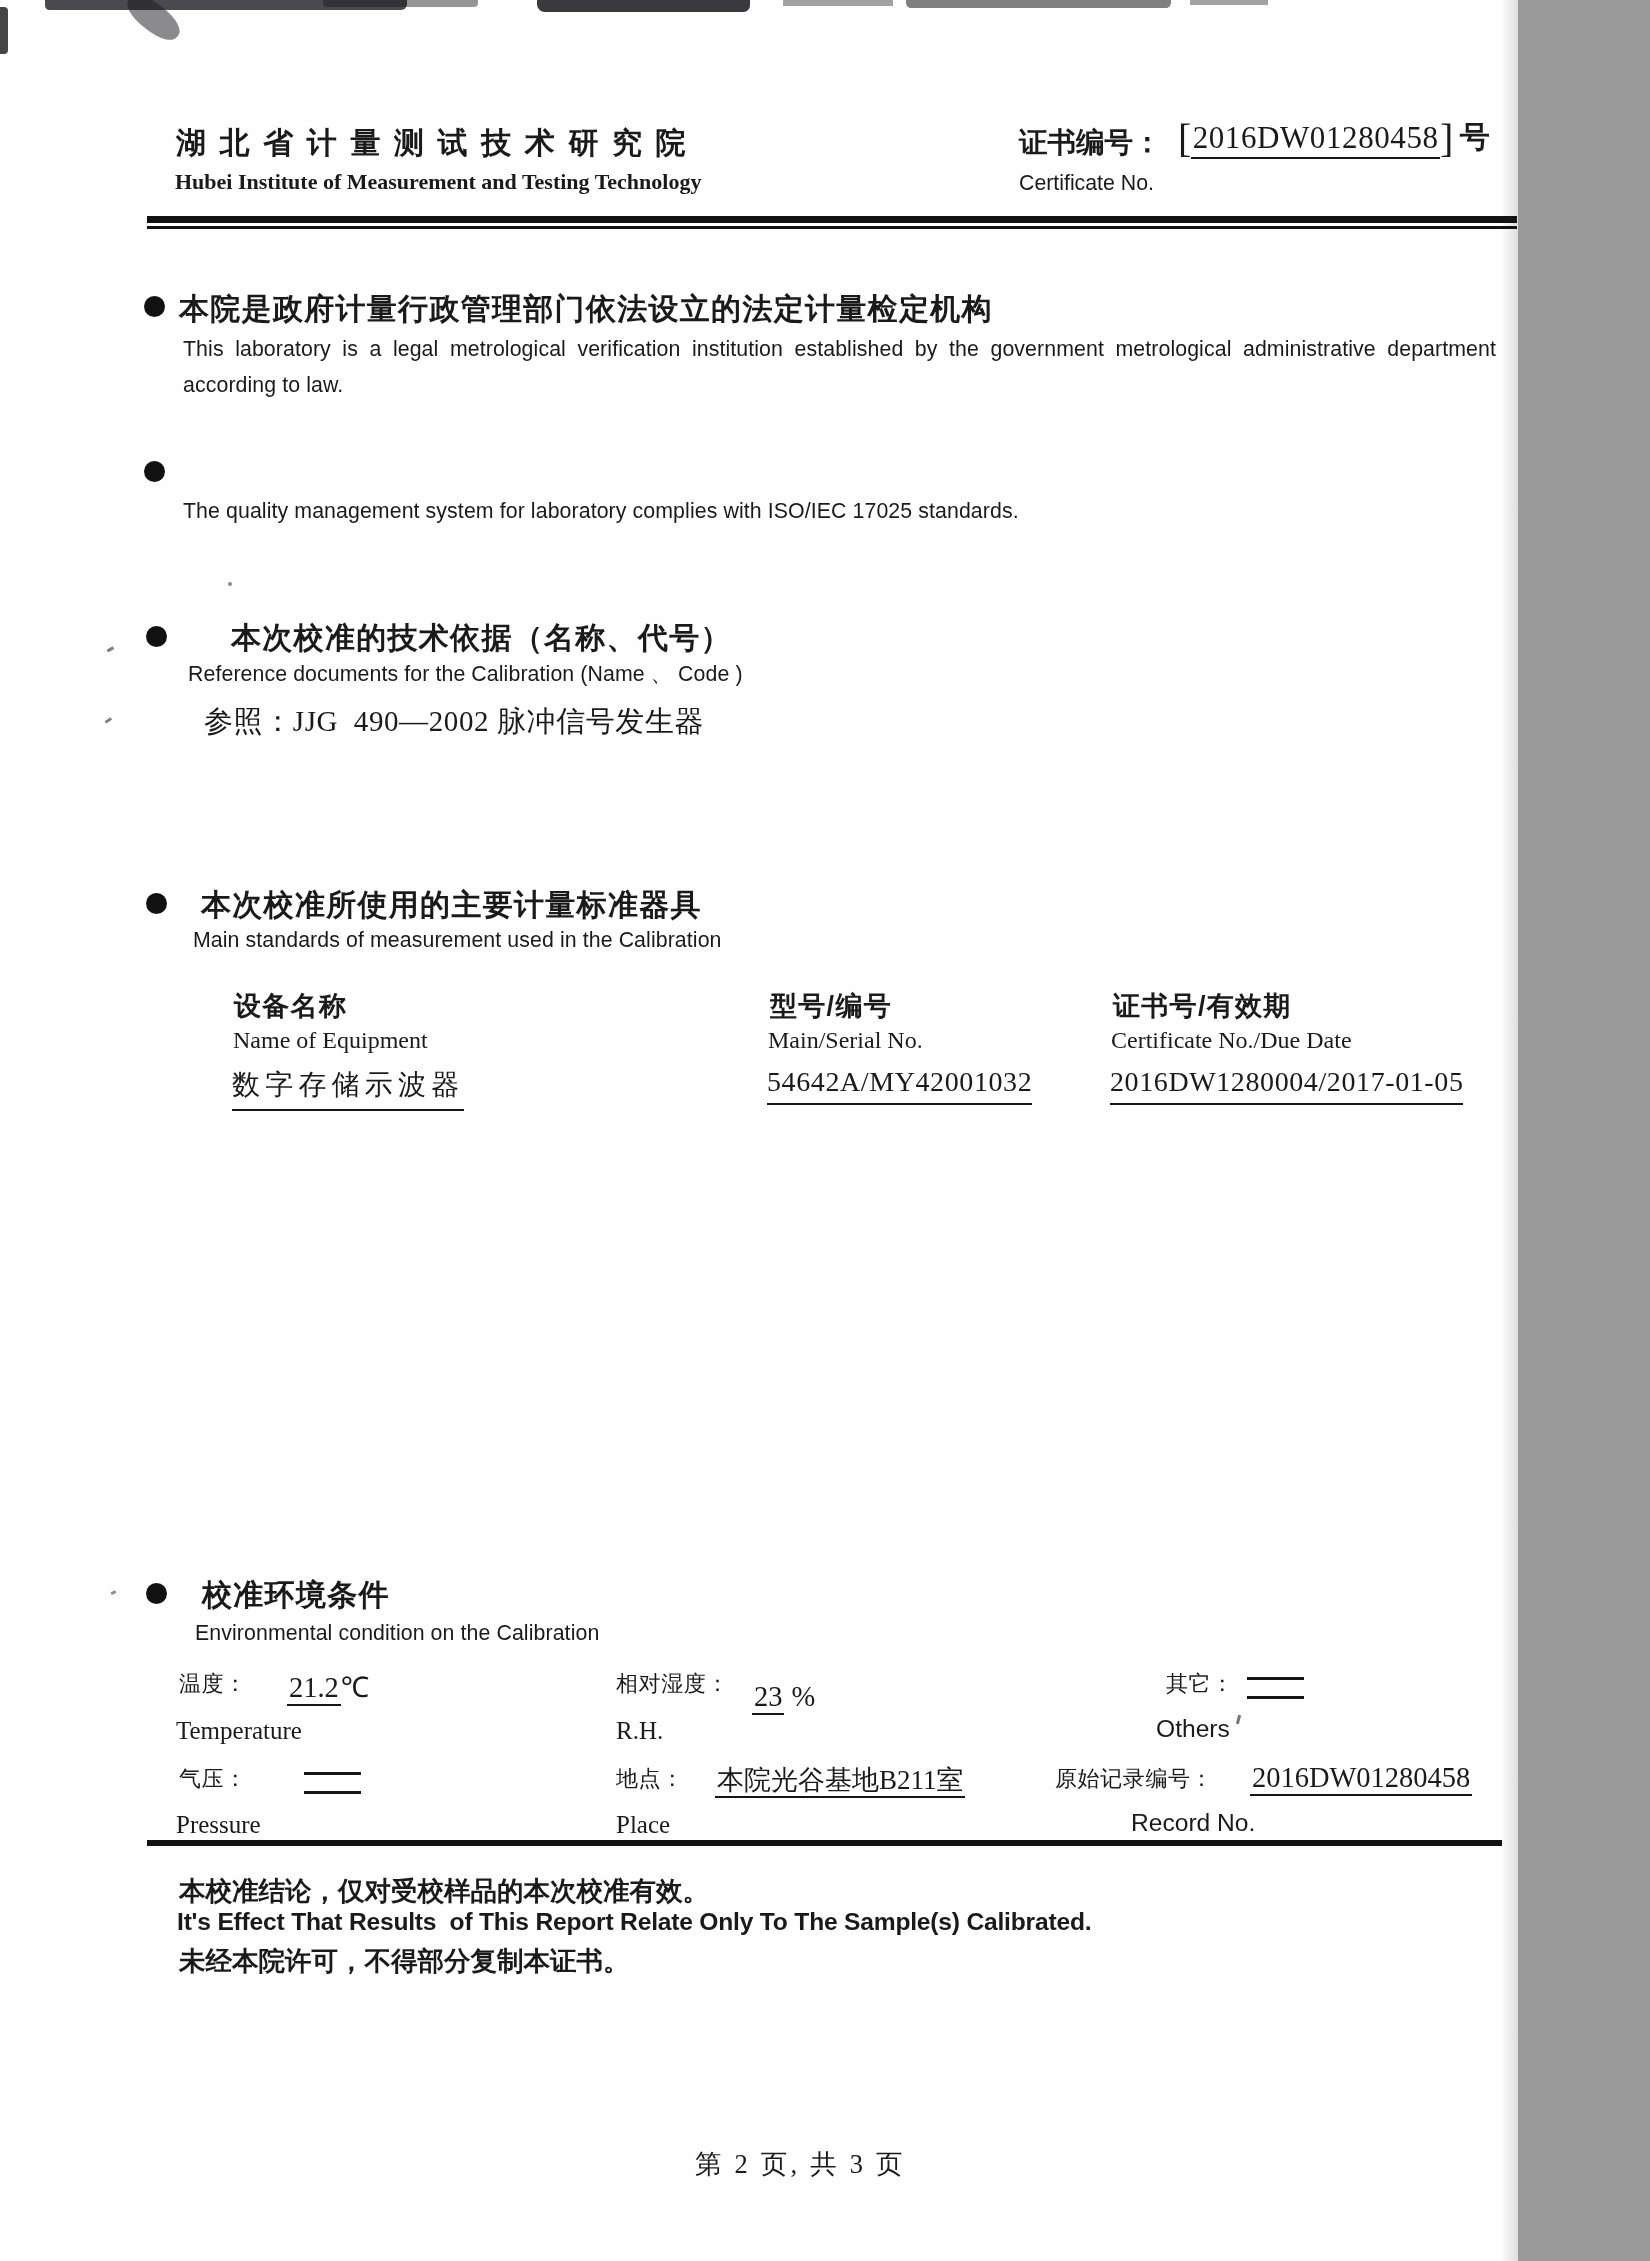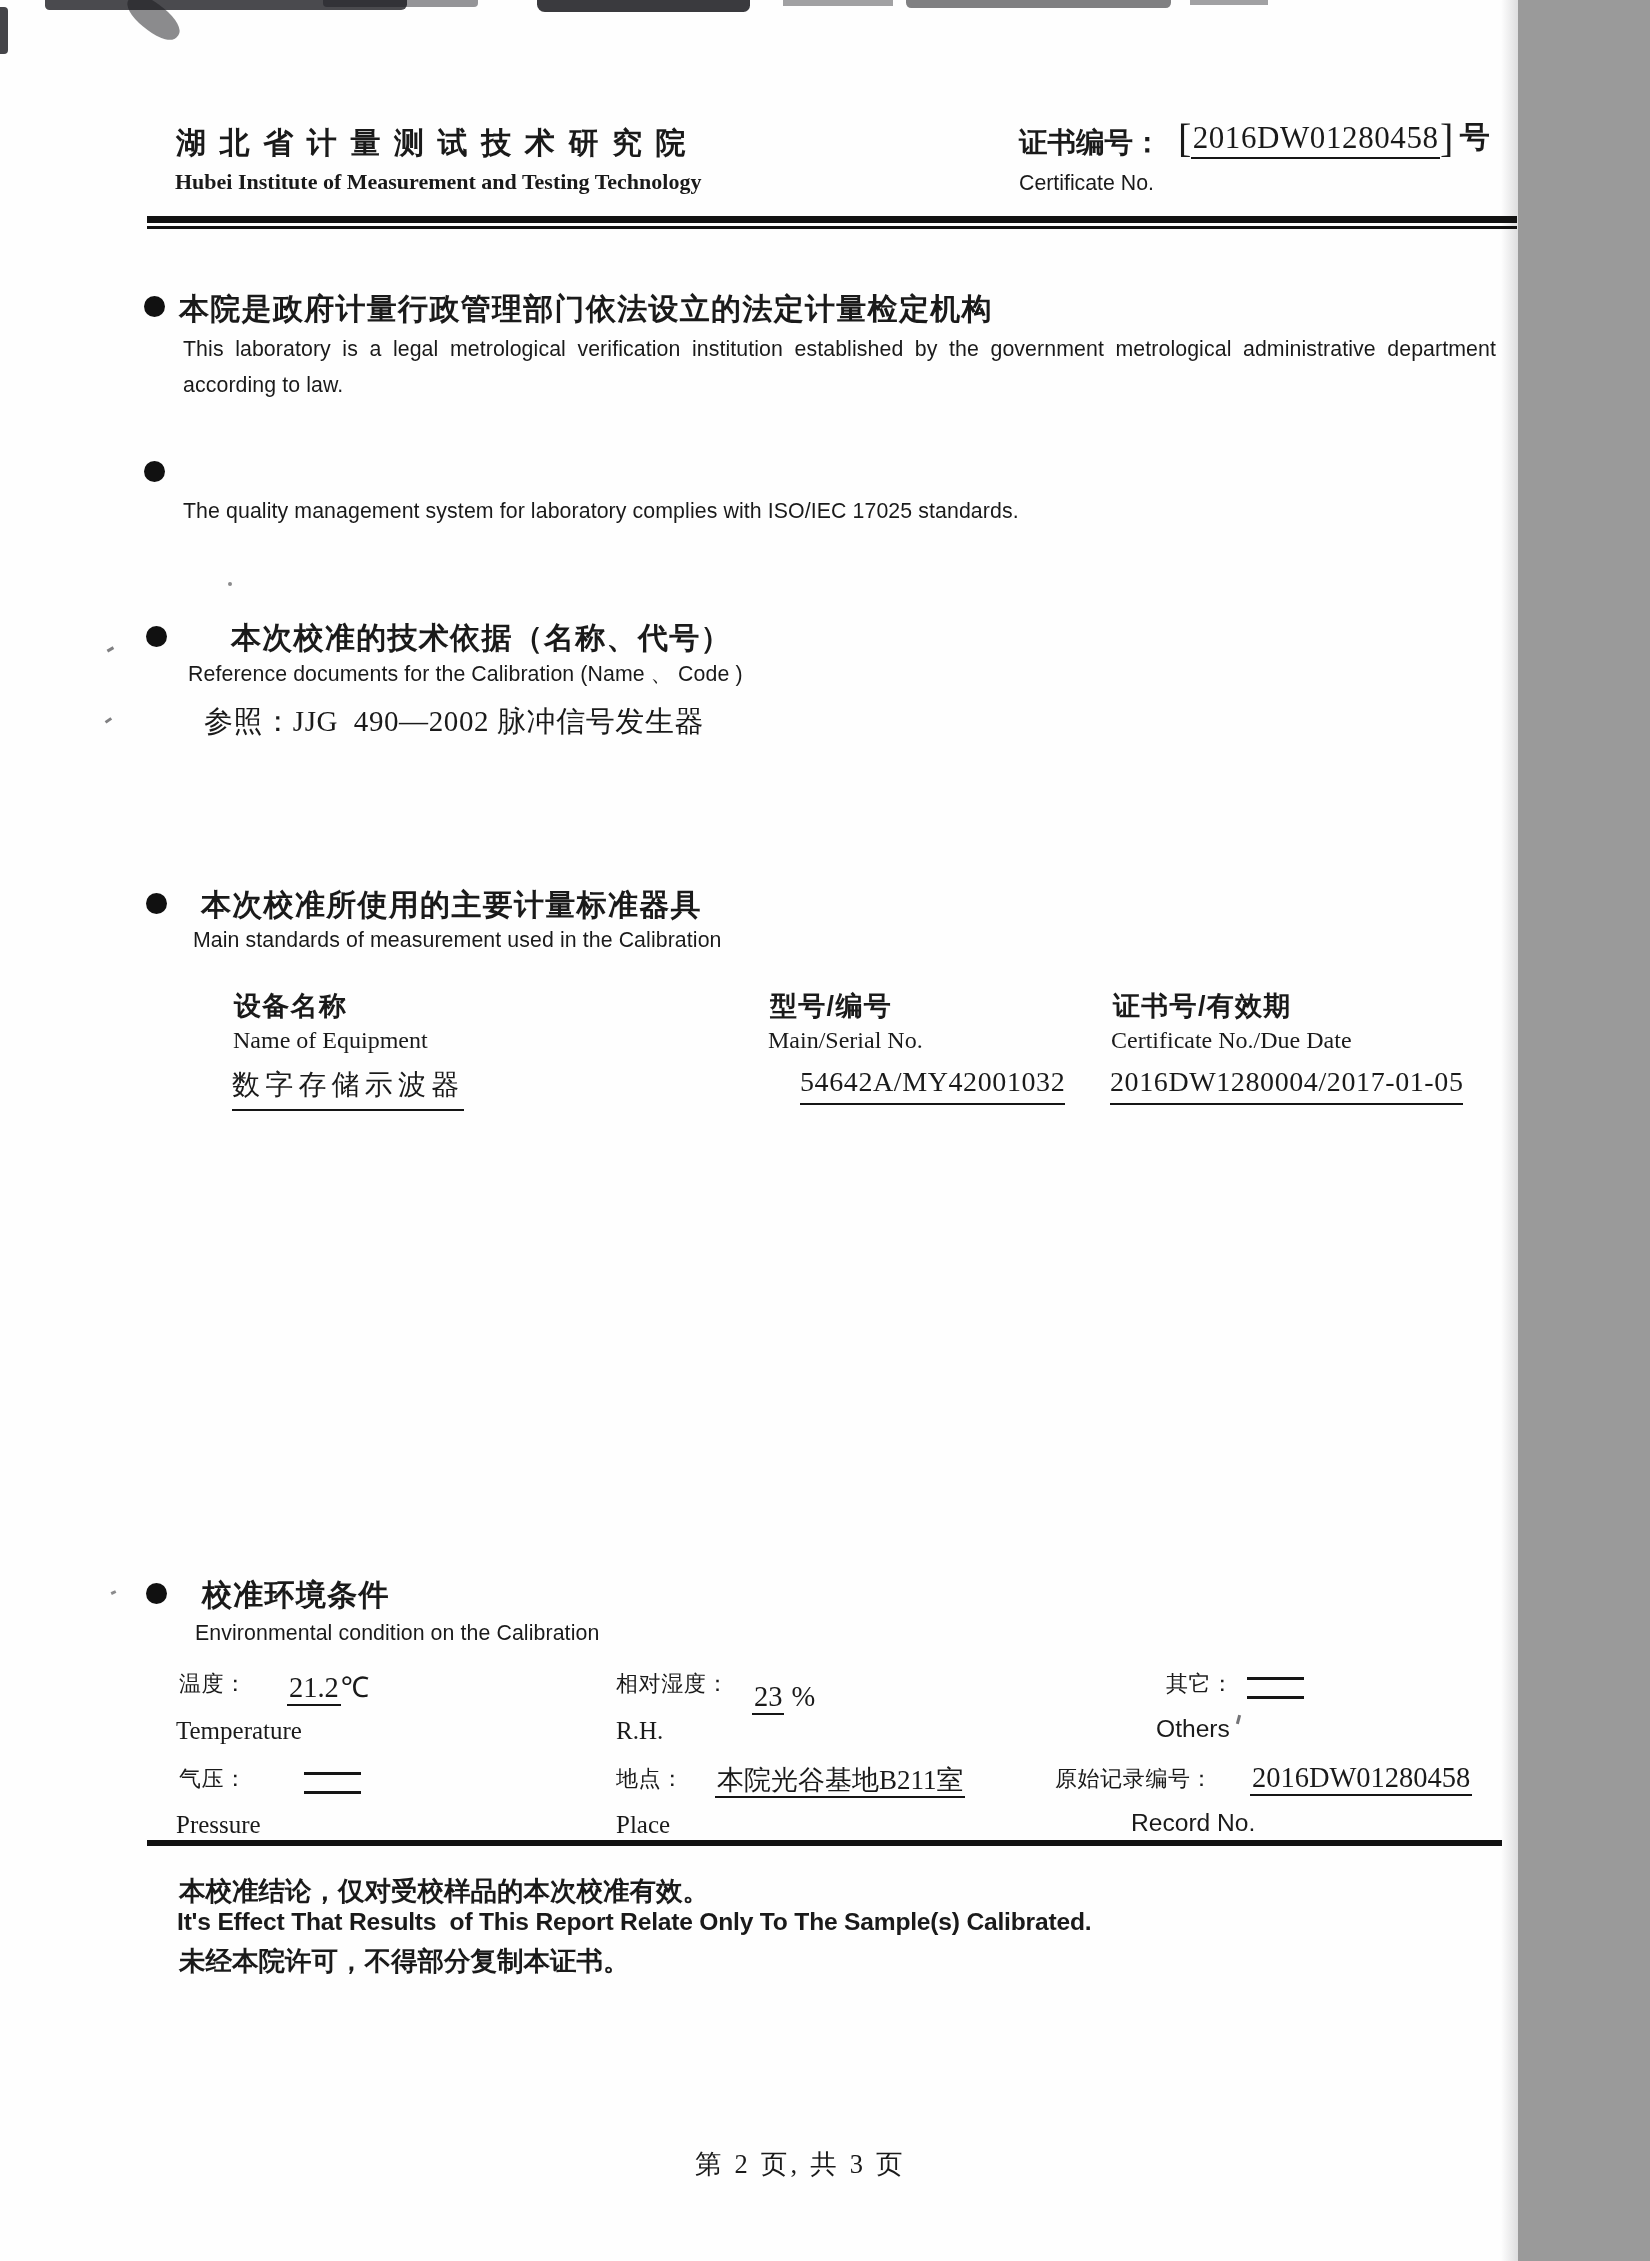--- a/index.html
+++ b/index.html
@@ -110,21 +110,21 @@
   <div class="dot" style="left:146px;top:893px;"></div>
   <div class="cn-h" style="left:201px;top:885px;">本次校准所使用的主要计量标准器具</div>
   <div class="en-s" style="left:193px;top:928px;">Main standards of measurement used in the Calibration</div>
 
   <div class="tbl-hcn" style="left:234px;top:988px;">设备名称</div>
   <div class="tbl-hen" style="left:233px;top:1027px;">Name of Equipment</div>
   <div class="tbl-val" style="left:232px;top:1066px;letter-spacing:5.2px;">数字存储示波器</div>
 
   <div class="tbl-hcn" style="left:770px;top:988px;">型号/编号</div>
   <div class="tbl-hen" style="left:768px;top:1027px;">Main/Serial No.</div>
-  <div class="tbl-val" style="left:767px;top:1066px;margin-left:33px;">54642A/MY42001032</div>
+  <div class="tbl-val" style="left:767px;top:1066px;">54642A/MY42001032</div>
 
   <div class="tbl-hcn" style="left:1113px;top:988px;">证书号/有效期</div>
   <div class="tbl-hen" style="left:1111px;top:1027px;">Certificate No./Due Date</div>
   <div class="tbl-val" style="left:1110px;top:1066px;">2016DW1280004/2017-01-05</div>
 
   <div class="stamp">
     <div class="bar" style="top:1.9px;"></div>
     <div class="l1">试技术研</div>
     <div class="l2">
       <span class="sliver"></span>

